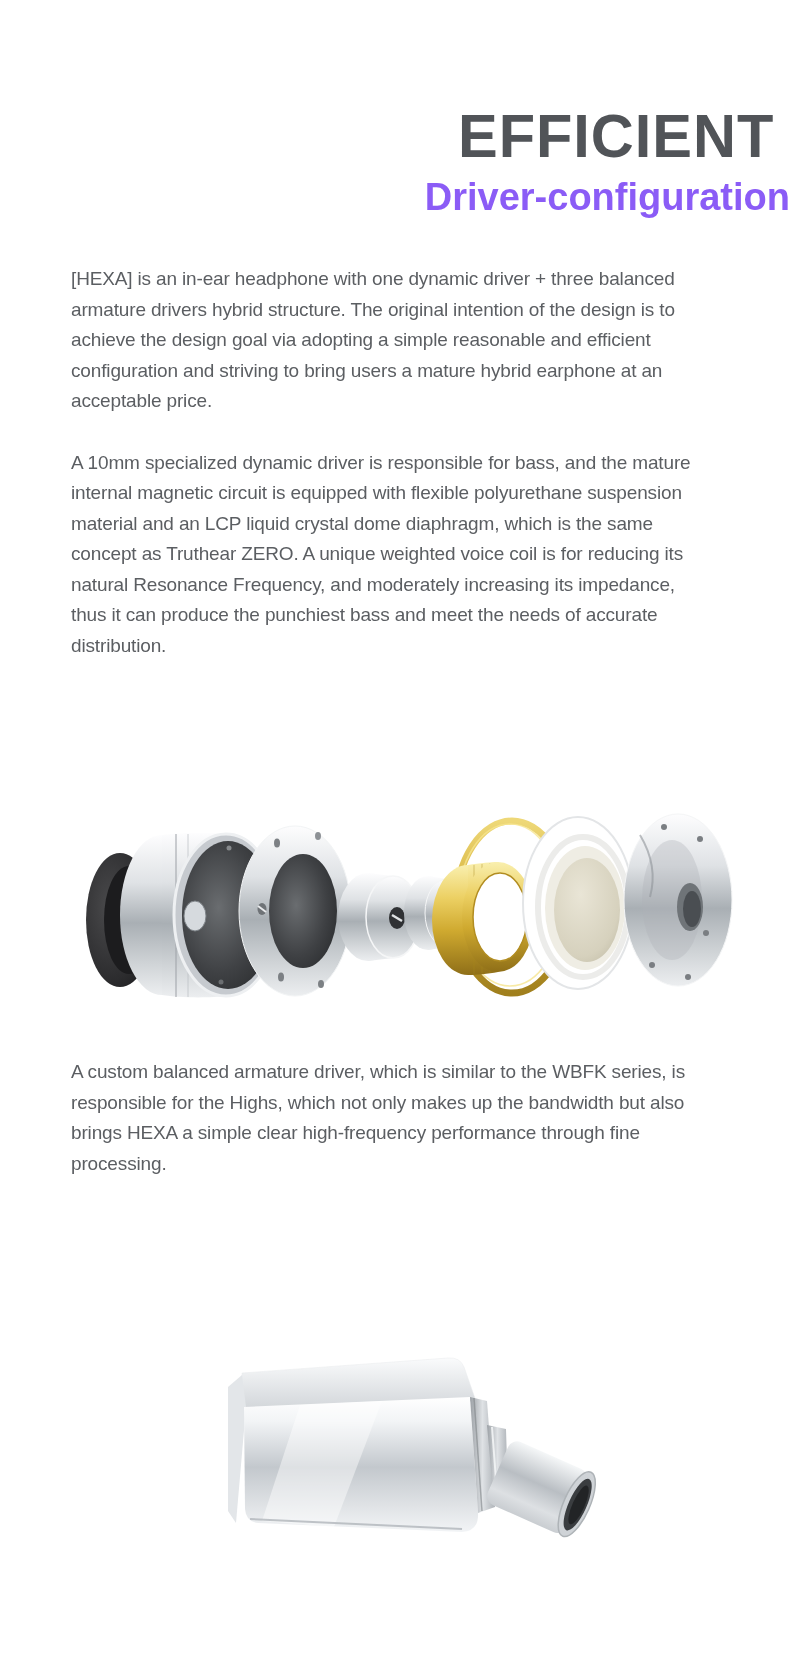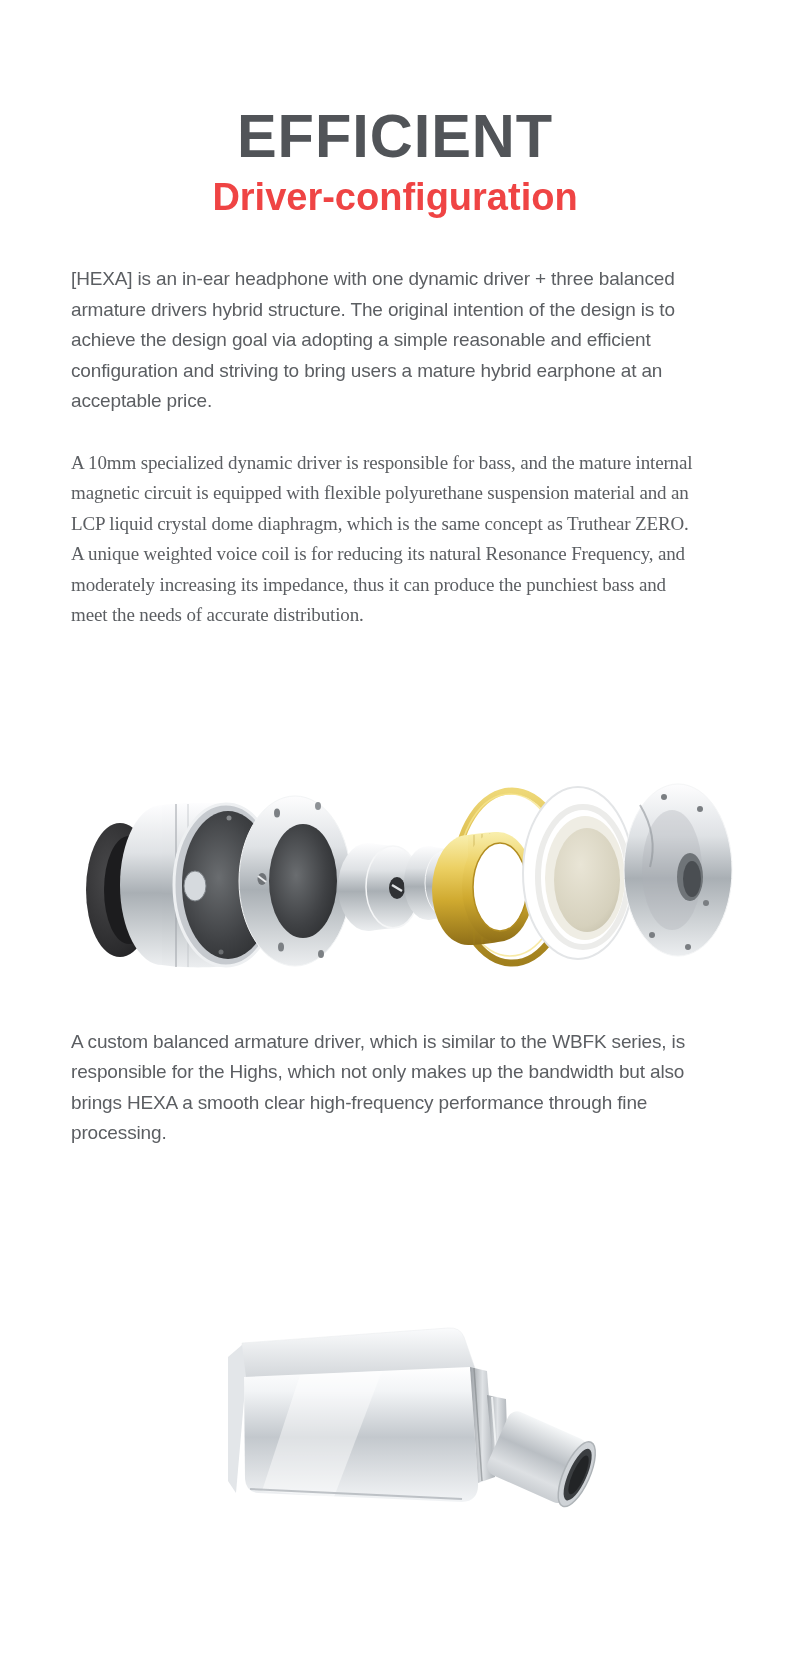--- a/index.html
+++ b/index.html
@@ -2,36 +2,36 @@
 <html><head>
 <meta charset="utf-8">
 <style>
   html,body{margin:0;padding:0;}
   body{
     width:790px;height:1679px;overflow:hidden;background:#ffffff;
     font-family:"Liberation Sans","DejaVu Sans",sans-serif;
     color:#5b5e62;position:relative;
   }
   .page{width:790px;height:1679px;background:#ffffff;}
-  header{padding-top:104px;text-align:center;}
+  header{padding-top:104px;text-align:right;}
   h1.title{
     margin:0;font-size:62px;line-height:64px;font-weight:700;
     color:#515458;letter-spacing:1px;transform:scaleX(.96);
   }
   h2.subtitle{
     margin:6px 0 0 0;font-size:38px;line-height:46px;font-weight:700;
-    color:#ef4444;letter-spacing:0;
+    color:#8b5cf6;letter-spacing:0;
   }
   .copy{
     width:624px;margin-left:71px;font-size:19px;line-height:30.5px;
     letter-spacing:-0.15px;color:#5b5e62;
   }
   .copy p{margin:0;}
   p.para-1{margin-top:44px;}
-  p.para-2{margin-top:31px;font-family:Liberation Serif, serif;}
+  p.para-2{margin-top:31px;}
   p.para-3{margin-top:42px;}
   figure{margin:0;padding:0;}
   figure.exploded{margin-top:54px;width:790px;height:300px;}
   figure.ba{margin-top:76px;width:790px;height:388px;}
   svg{display:block;}
 </style>
 </head>
 <body>
 
 <main class="page">
@@ -155,21 +155,21 @@
         <circle cx="700" cy="124" r="3" fill="#7a7e82"></circle>
         <circle cx="706" cy="218" r="3" fill="#7a7e82"></circle>
         <circle cx="688" cy="262" r="3" fill="#7a7e82"></circle>
         <circle cx="652" cy="250" r="3" fill="#7a7e82"></circle>
         <path d="M640,120 C652,140 656,160 650,182" stroke="#8f9499" stroke-width="2" fill="none" opacity="0.6"></path>
       </g>
     </svg>
   </figure>
 
   <section class="copy">
-    <p class="para-3">A custom balanced armature driver, which is similar to the WBFK series, is responsible for the Highs, which not only makes up the bandwidth but also brings HEXA a smooth clear high-frequency performance through fine processing.</p>
+    <p class="para-3">A custom balanced armature driver, which is similar to the WBFK series, is responsible for the Highs, which not only makes up the bandwidth but also brings HEXA a simple clear high-frequency performance through fine processing.</p>
   </section>
 
   <figure class="ba">
     <svg width="790" height="388" viewBox="0 0 790 388">
       <defs>
         <linearGradient id="gBoxTop" x1="0" y1="0" x2="0" y2="1">
           <stop offset="0" stop-color="#fafbfc"></stop>
           <stop offset="1" stop-color="#cfd3d7"></stop>
         </linearGradient>
         <linearGradient id="gBoxFront" x1="0" y1="0" x2="0" y2="1">

